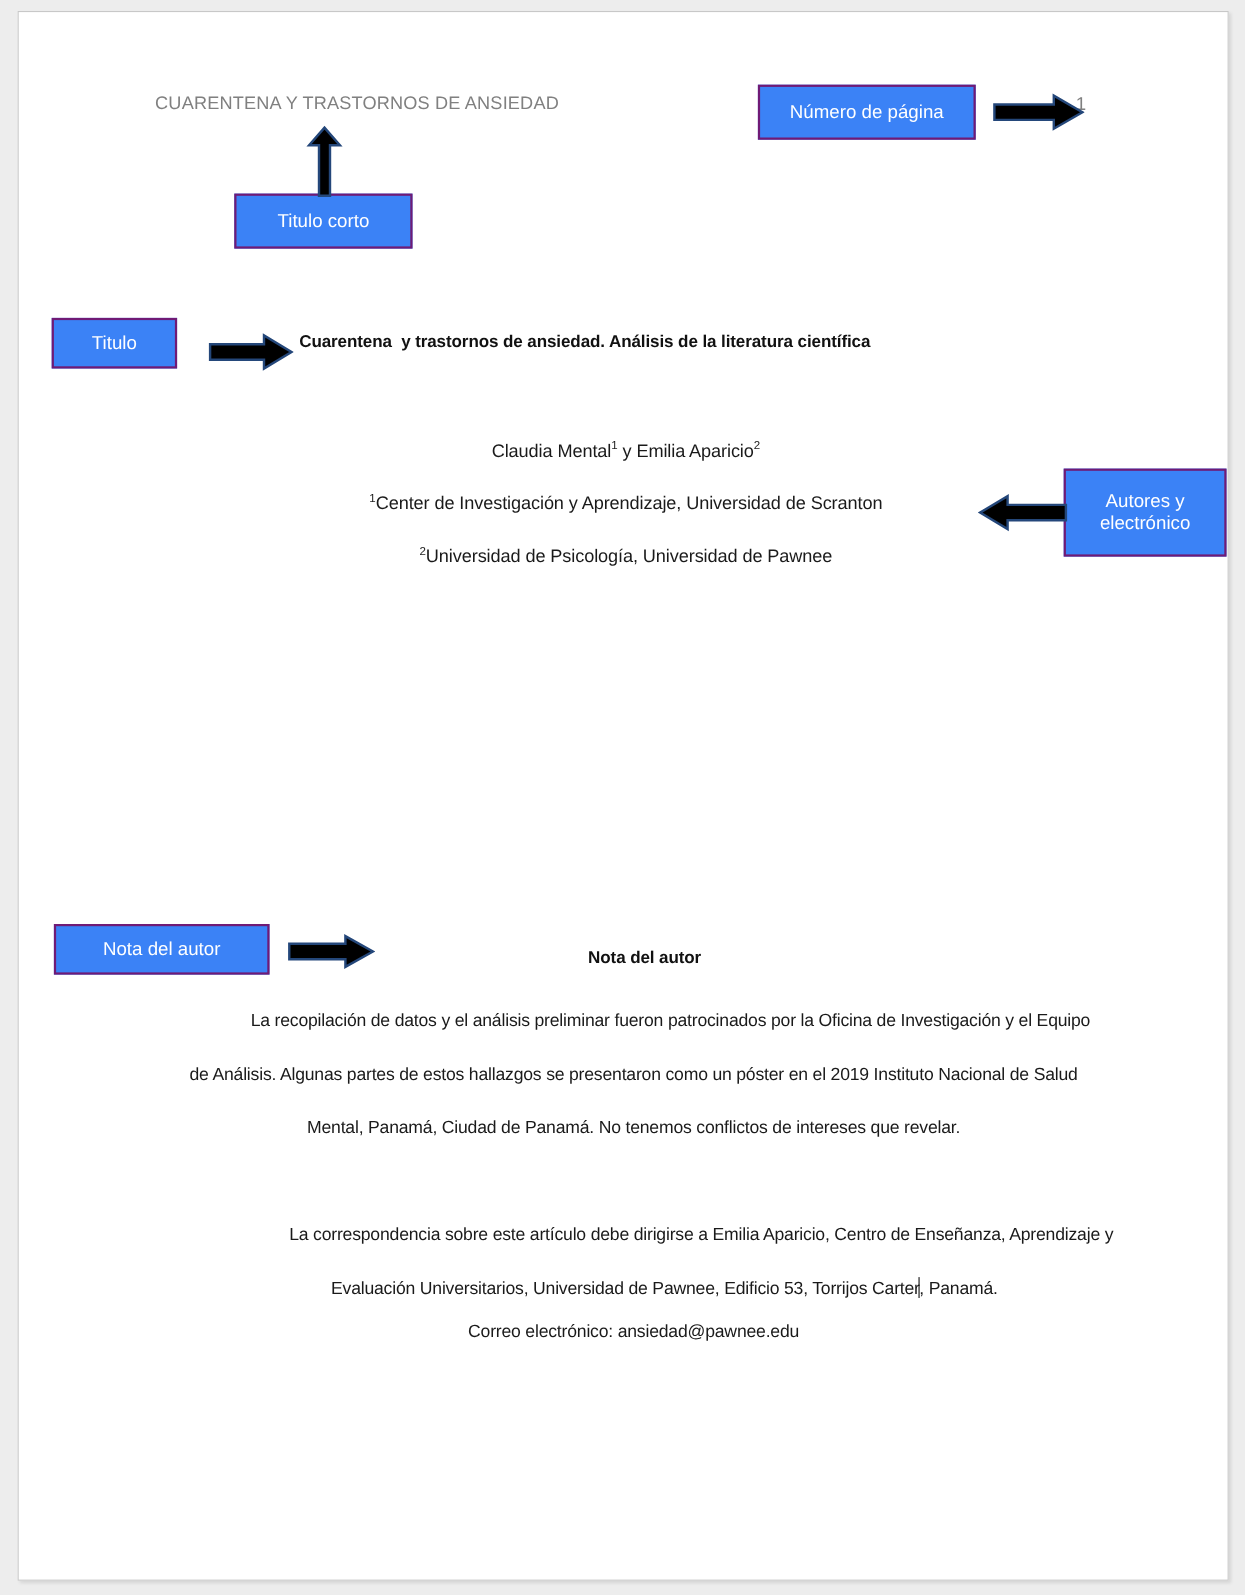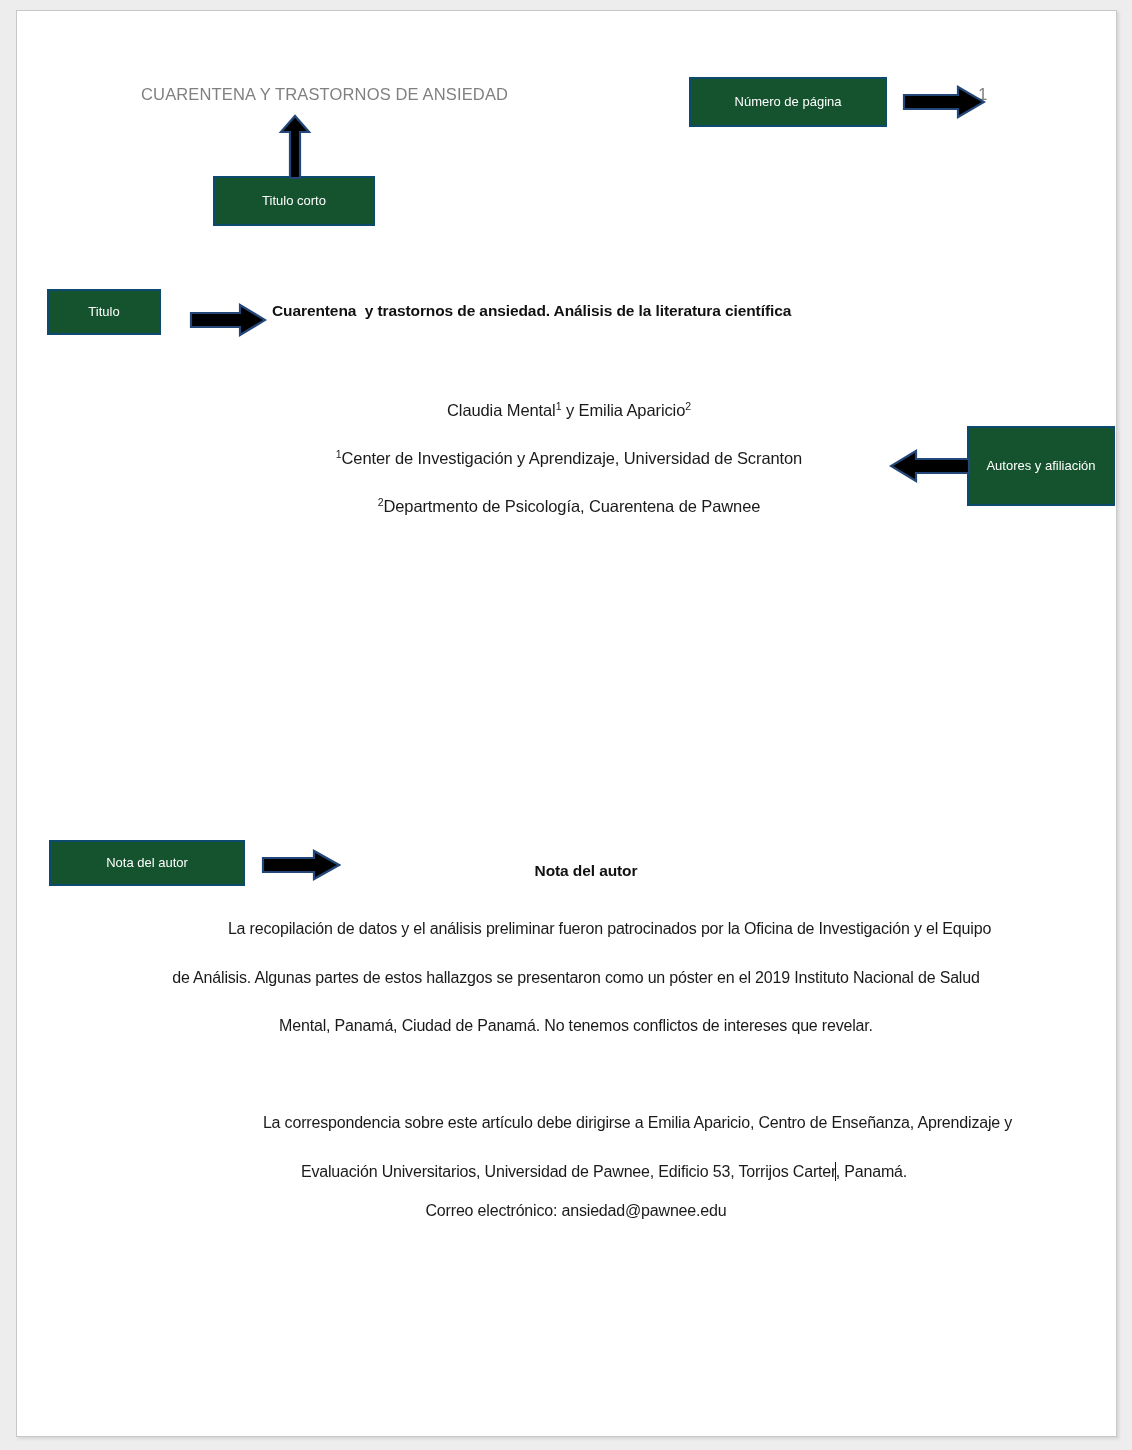--- a/index.html
+++ b/index.html
@@ -103,25 +103,25 @@
     width: 0;
     border-left: 1.4px solid #111;
     height: 19px;
     vertical-align: -4px;
     margin: 0 -0.7px;
   }
 
   
   .callout {
     position: absolute;
-    background: #14532d;
-    border: 2px solid #0c4a6e;
+    background: #3b82f6;
+    border: 2px solid #701a75;
     box-sizing: border-box;
     color: #ffffff;
-    font-size: 13px;
+    font-size: 17px;
     display: flex;
     align-items: center;
     justify-content: center;
     text-align: center;
     line-height: 1.2;
   }
   #callout-page-number { left: 672px;  top: 66px;  width: 198px; height: 50px; }
   #callout-short-title { left: 196px;  top: 165px; width: 162px; height: 50px; }
   #callout-title       { left: 30px;   top: 278px; width: 114px; height: 46px; }
   #callout-authors     { left: 950px;  top: 415px; width: 148px; height: 80px; }
@@ -148,40 +148,40 @@
 
   <div class="author-line" id="author-names">
     <span>Claudia Mental</span><sup>1</sup><span> y Emilia Aparicio</span><sup>2</sup>
   </div>
 
   <div class="author-line" id="affiliation-1">
     <sup>1</sup><span>Center de Investigación y Aprendizaje, Universidad de Scranton</span>
   </div>
 
   <div class="author-line" id="affiliation-2">
-    <sup>2</sup><span>Departmento de Psicología, Cuarentena de Pawnee</span>
+    <sup>2</sup><span>Universidad de Psicología, Universidad de Pawnee</span>
   </div>
 
   <div class="note-heading">Nota del autor</div>
 
   <div class="note-para" id="note-para-1">La recopilación de datos y el análisis preliminar fueron patrocinados por la Oficina de Investigación y el Equipo de Análisis. Algunas partes de estos hallazgos se presentaron como un póster en el 2019 Instituto Nacional de Salud Mental, Panamá, Ciudad de Panamá. No tenemos conflictos de intereses que revelar.</div>
 
   <div class="note-para" id="note-para-2">
     <span>La correspondencia sobre este artículo debe dirigirse a Emilia Aparicio, Centro de Enseñanza, Aprendizaje y Evaluación Universitarios, Universidad de Pawnee, Edificio 53, Torrijos Carter</span><span class="caret"></span><span>, Panamá.</span>
   </div>
 
   <div class="note-para" id="note-para-3">Correo electrónico: ansiedad@pawnee.edu</div>
 
   <div class="callout" id="callout-page-number">Número de página</div>
 
   <div class="callout" id="callout-short-title">Titulo corto</div>
 
   <div class="callout" id="callout-title">Titulo</div>
 
-  <div class="callout" id="callout-authors">Autores y afiliación</div>
+  <div class="callout" id="callout-authors">Autores y electrónico</div>
 
   <div class="callout" id="callout-note">Nota del autor</div>
 
   <svg class="arrow" id="arrow-page-number" viewBox="0 0 84 36">
     <polygon points="2,11 56,11 56,3 82,18 56,33 56,25 2,25" fill="#000000" stroke="#24477A" stroke-width="2.2"></polygon>
   </svg>
 
   <svg class="arrow" id="arrow-short-title" viewBox="0 0 36 66">
     <polygon points="13,64 13,18 4,18 18,2 32,18 23,18 23,64" fill="#000000" stroke="#24477A" stroke-width="2.2"></polygon>
   </svg>

